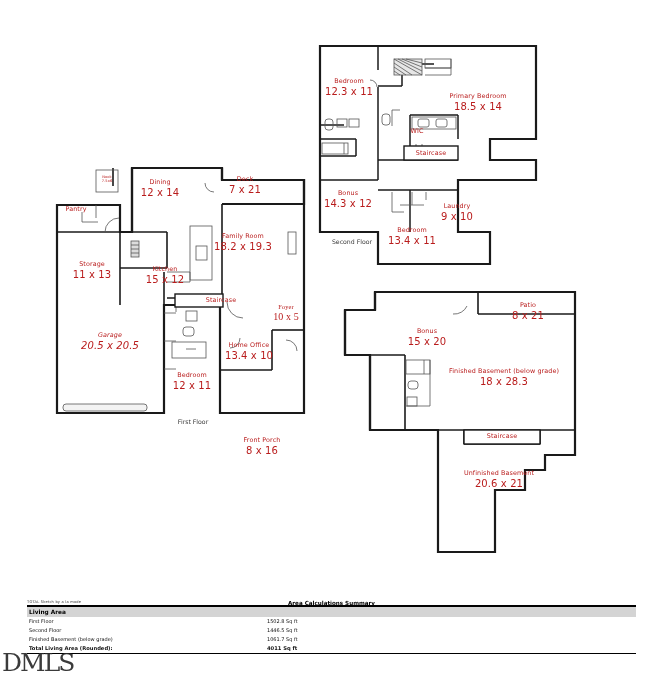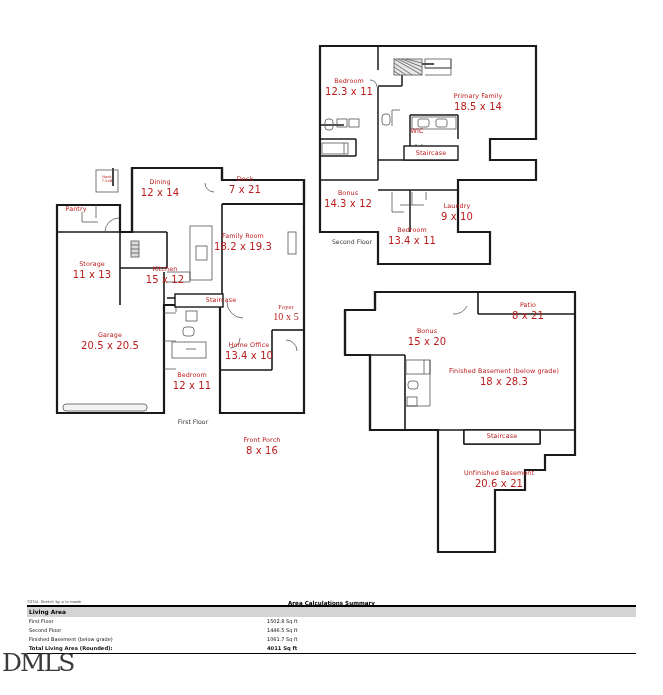--- a/index.html
+++ b/index.html
@@ -286,21 +286,21 @@
 
     <rect x="464" y="430" width="76" height="14" fill="#ffffff" stroke="#1a1a1a" stroke-width="1.4"></rect>
   </g>
 </svg>
 
 <div class="room-label" style="left:349px; top:78px;">
   <span class="rl-name">Bedroom</span>
   <span class="rl-dim">12.3 x 11</span>
 </div>
 <div class="room-label" style="left:478px; top:93px;">
-  <span class="rl-name">Primary Family</span>
+  <span class="rl-name">Primary Bedroom</span>
   <span class="rl-dim">18.5 x 14</span>
 </div>
 <div class="room-label" style="left:417px; top:128px;">
   <span class="rl-name">WIC</span>
 </div>
 <div class="room-label" style="left:431px; top:150px;">
   <span class="rl-name">Staircase</span>
 </div>
 <div class="room-label" style="left:348px; top:190px;">
   <span class="rl-name">Bonus</span>
@@ -343,21 +343,21 @@
   <span class="rl-name">Kitchen</span>
   <span class="rl-dim">15 x 12</span>
 </div>
 <div class="room-label" style="left:221px; top:297px;">
   <span class="rl-name">Staircase</span>
 </div>
 <div class="room-label" style="left:286px; top:303px;font-family:Liberation Serif, serif;">
   <span class="rl-name">Foyer</span>
   <span class="rl-dim">10 x 5</span>
 </div>
-<div class="room-label" style="left:110px; top:332px;">
+<div class="room-label" style="left:110px; top:332px;font-style:italic;">
   <span class="rl-name">Garage</span>
   <span class="rl-dim">20.5 x 20.5</span>
 </div>
 <div class="room-label" style="left:249px; top:342px;">
   <span class="rl-name">Home Office</span>
   <span class="rl-dim">13.4 x 10</span>
 </div>
 <div class="room-label" style="left:192px; top:372px;">
   <span class="rl-name">Bedroom</span>
   <span class="rl-dim">12 x 11</span>

